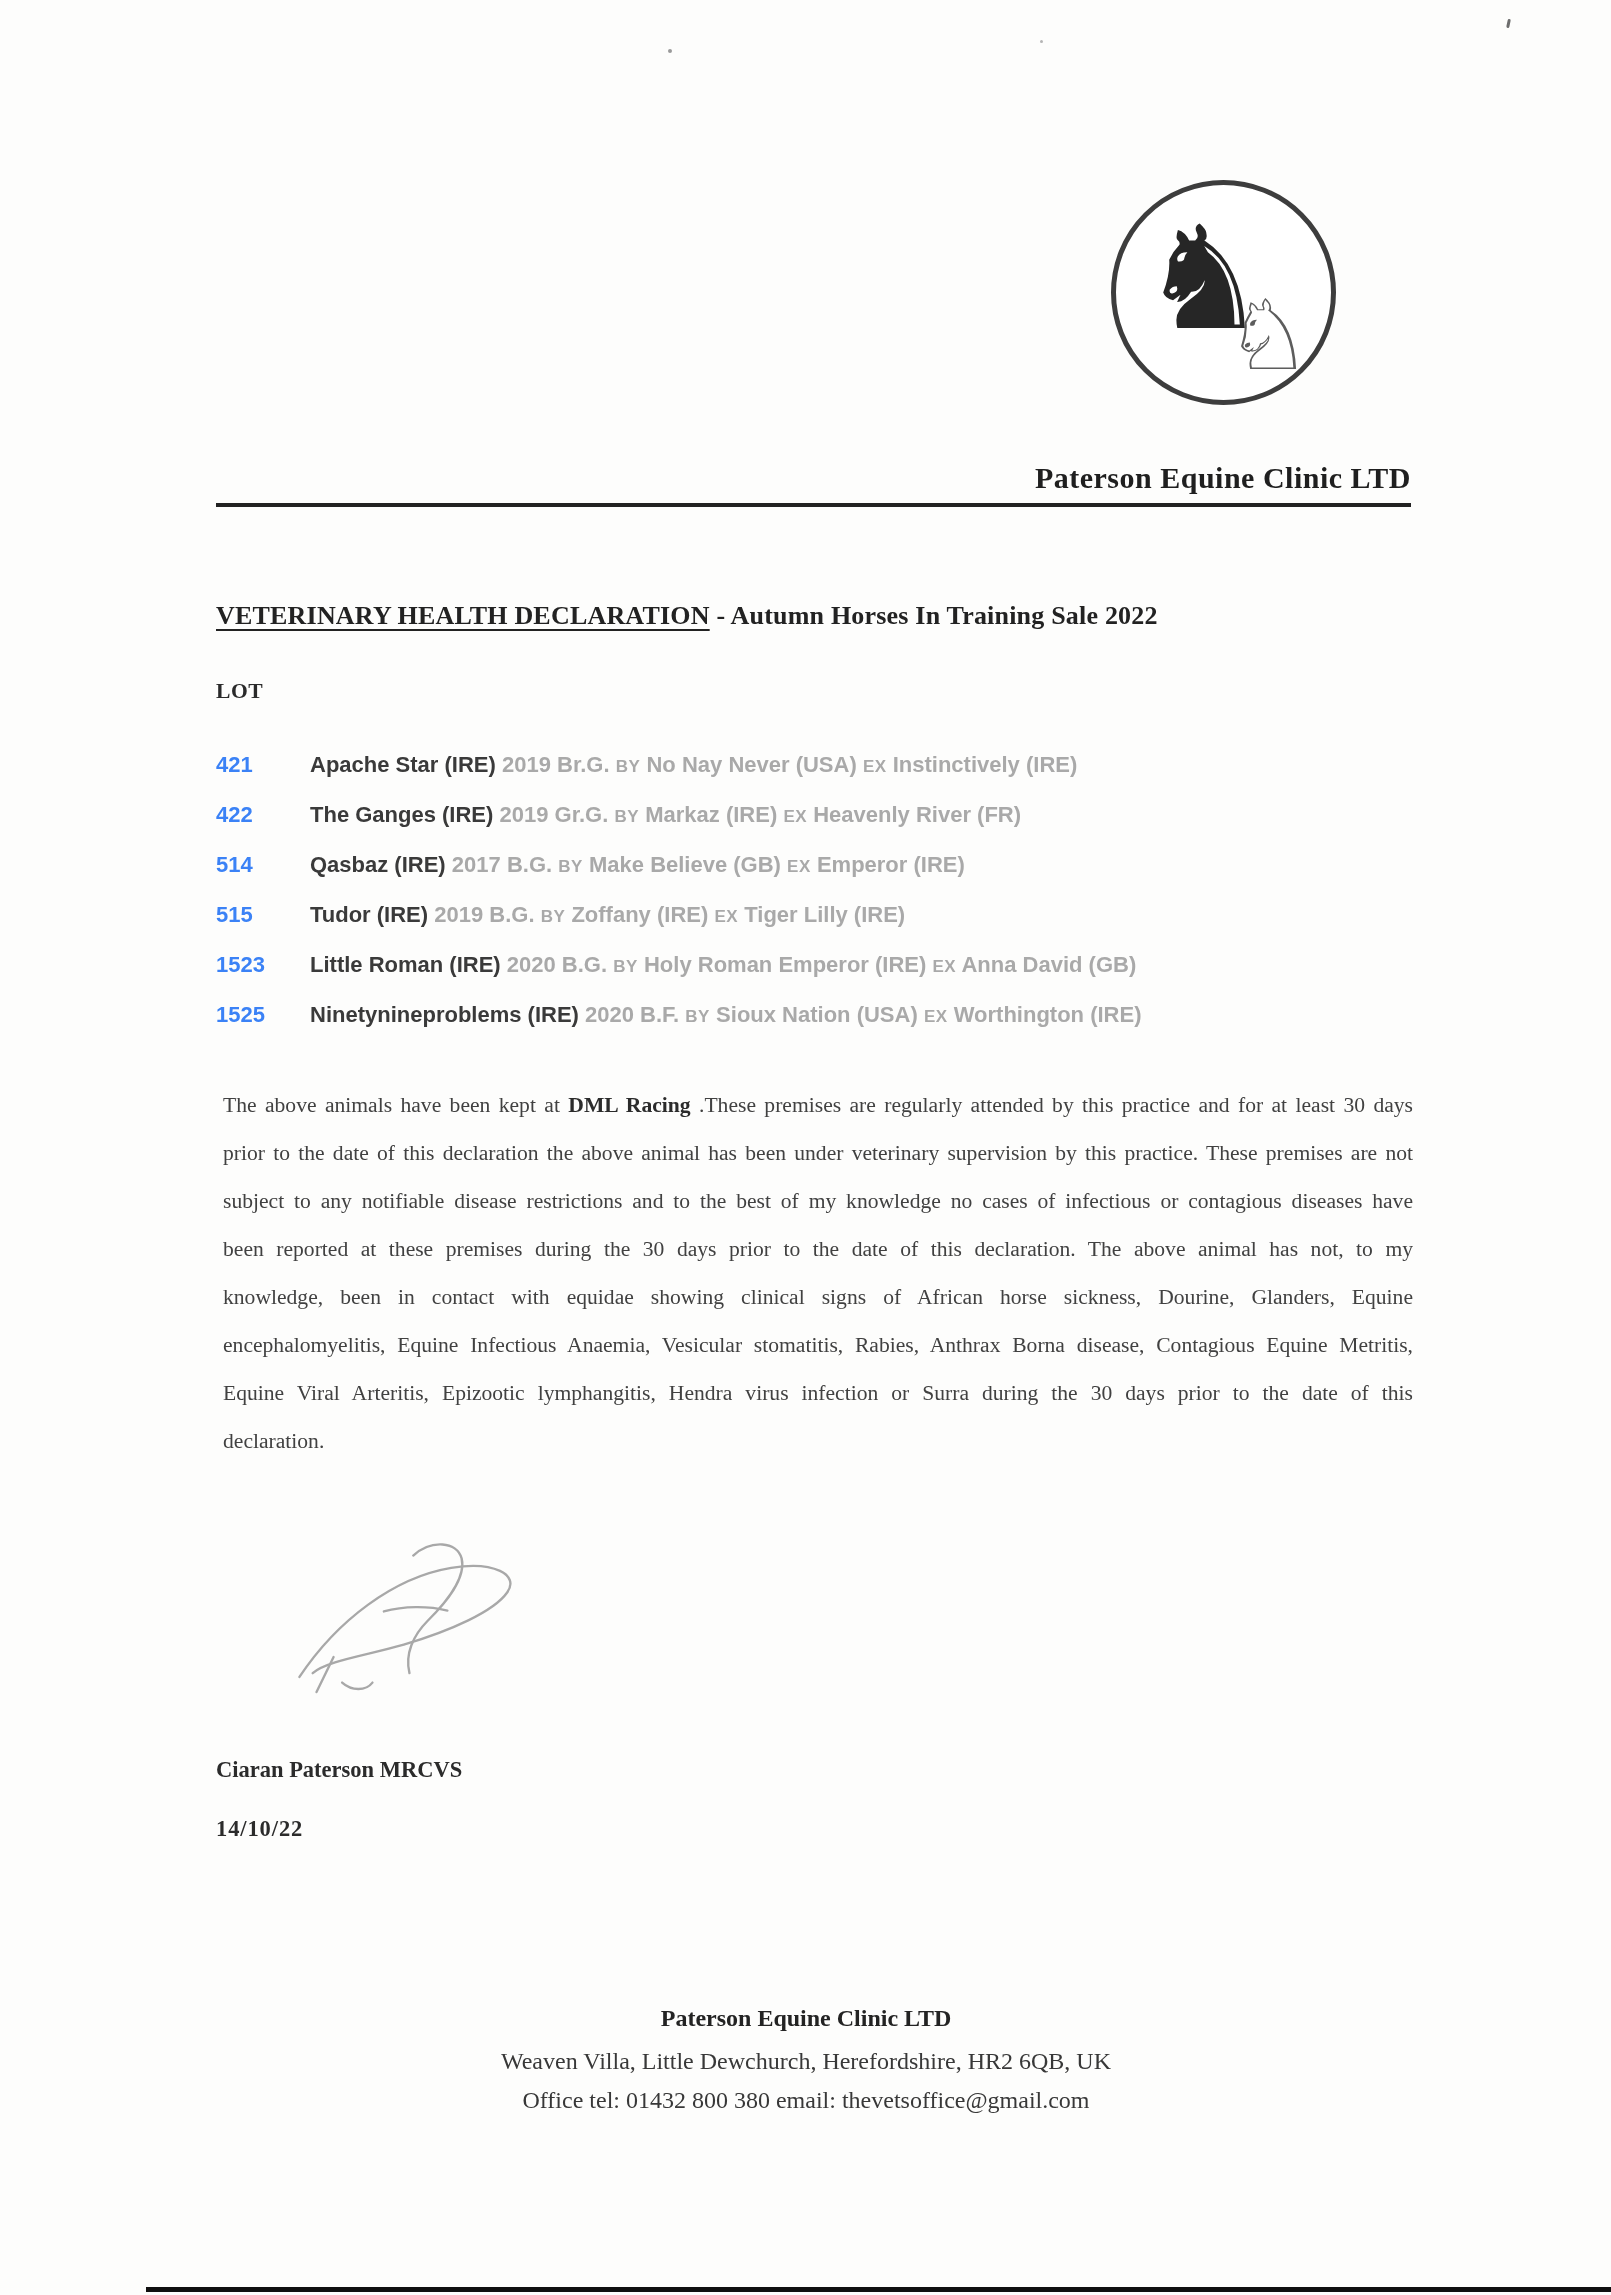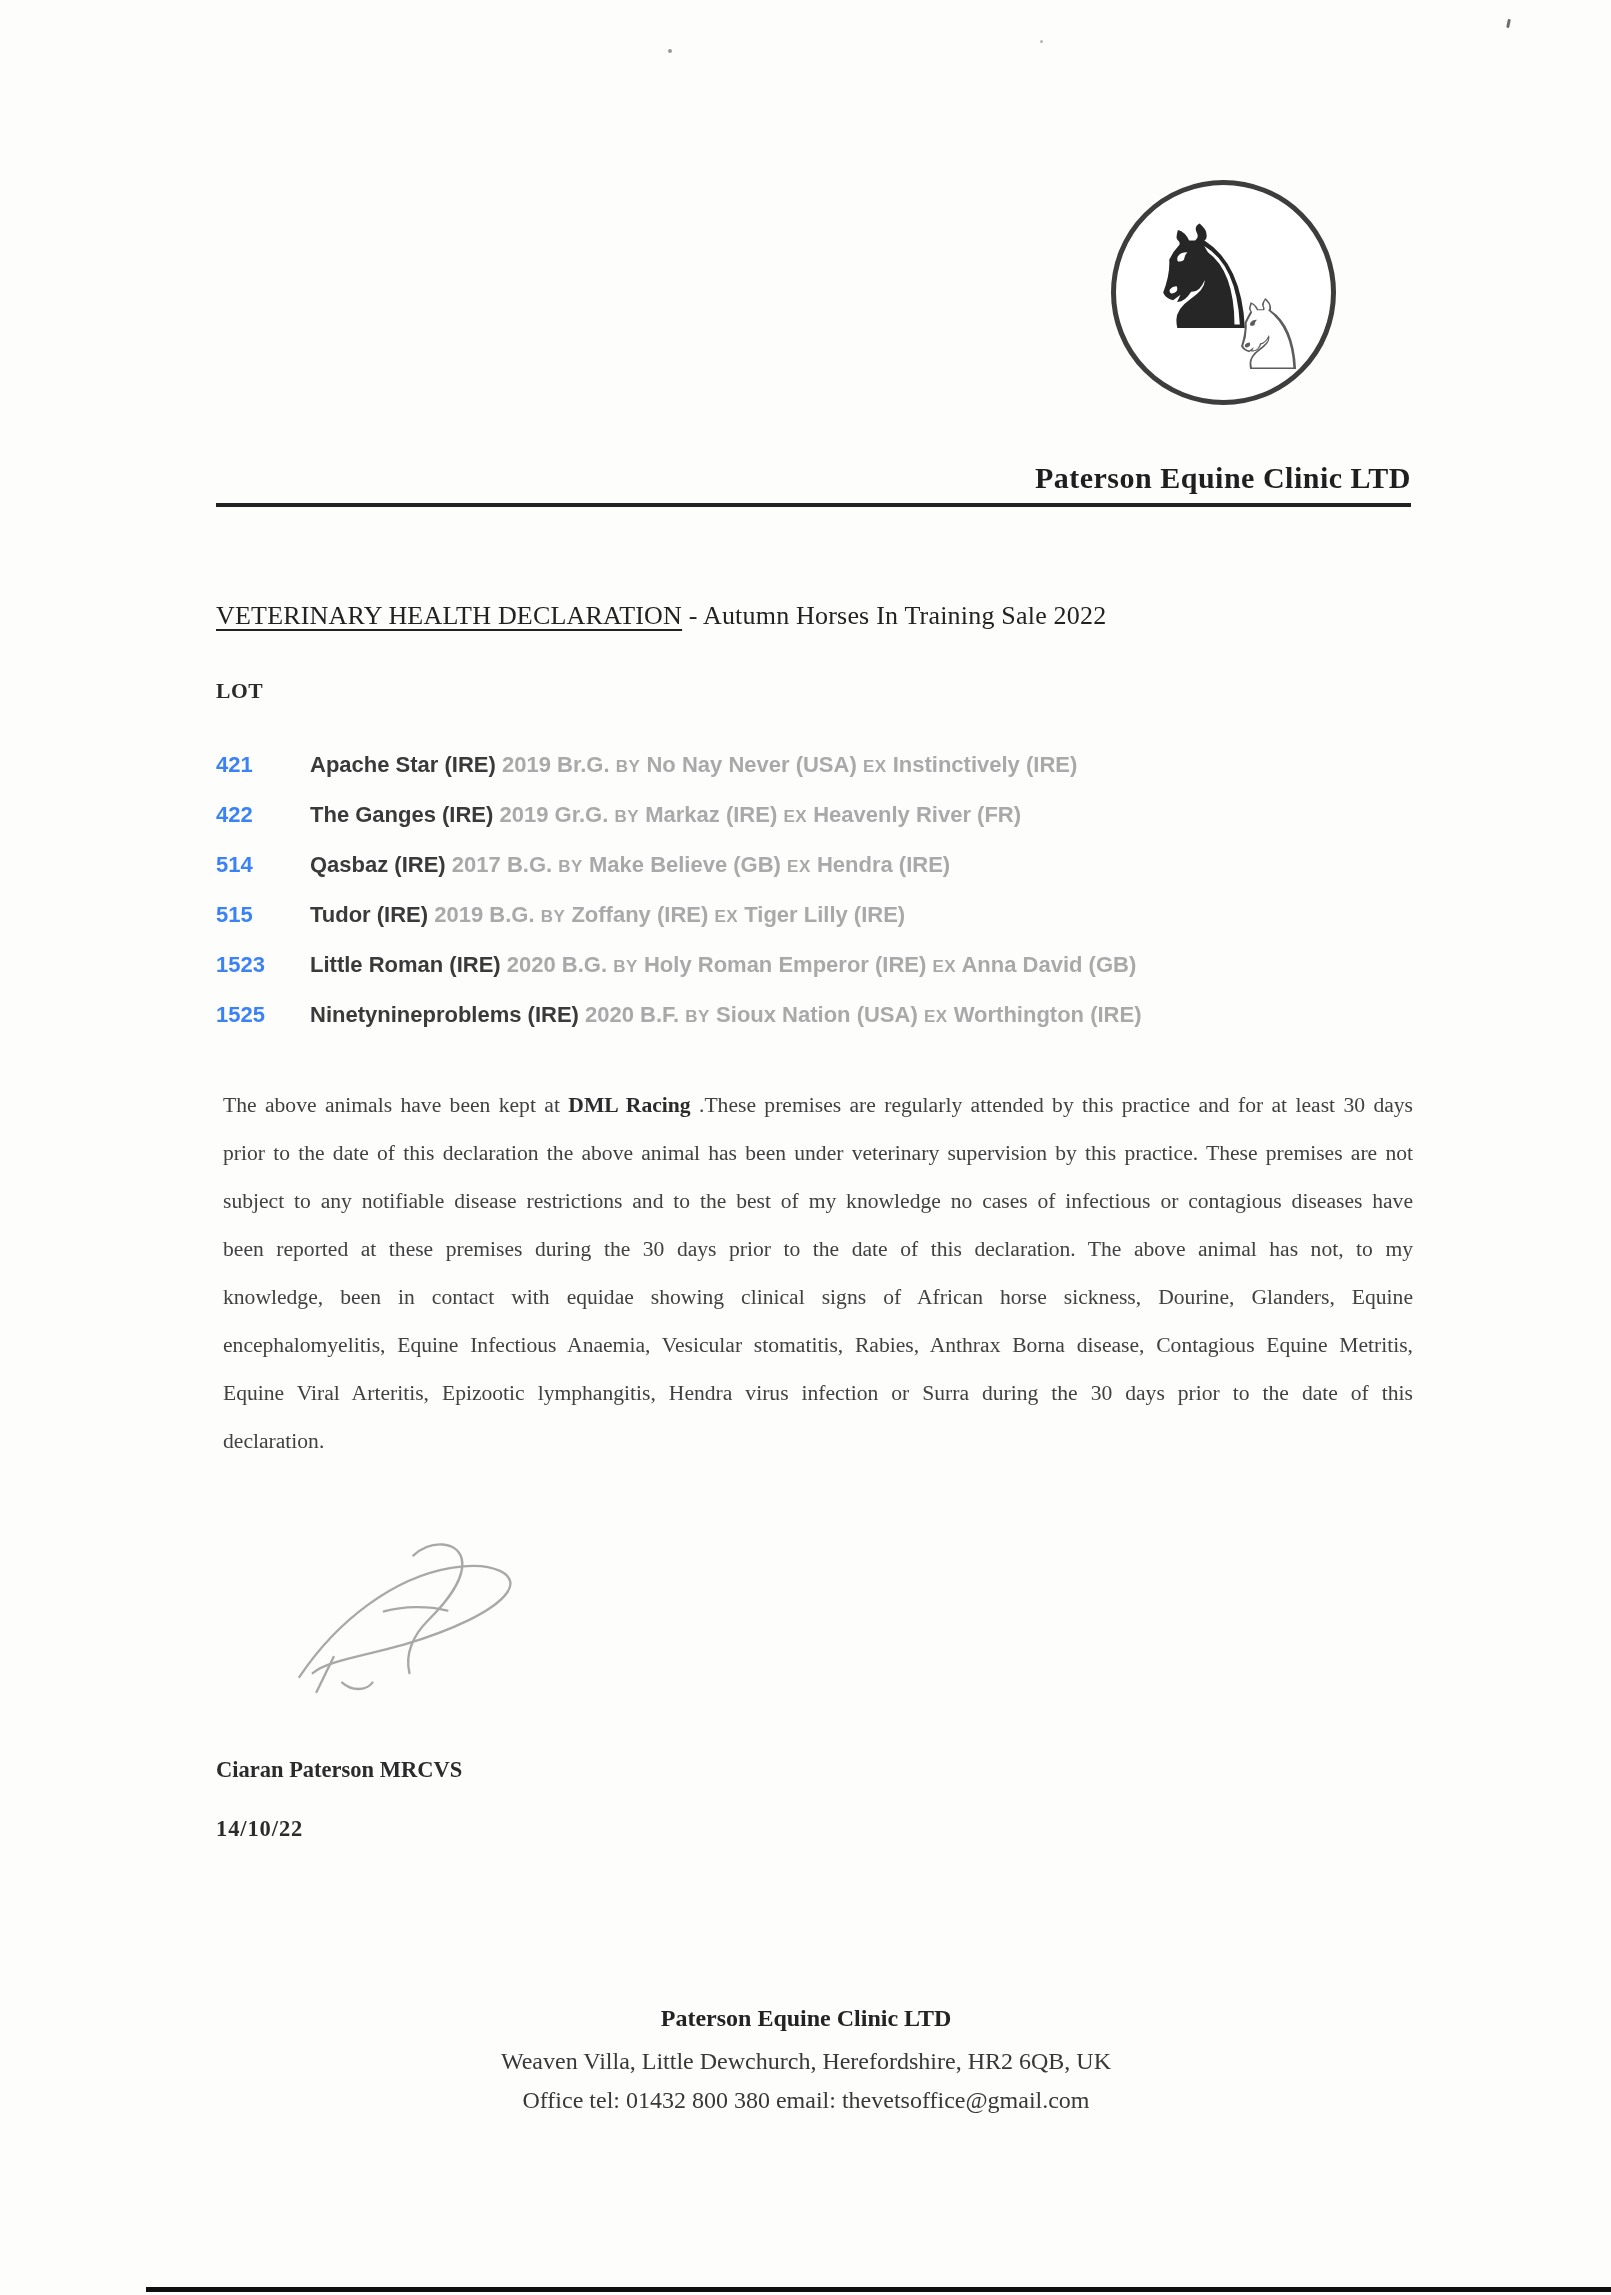--- a/index.html
+++ b/index.html
@@ -33,21 +33,21 @@
     position:absolute;top:461px;right:201px;
     font-size:30px;font-weight:bold;color:#1f1f1f;letter-spacing:0.5px;
   }
   .header-rule{
     position:absolute;left:216px;top:503px;width:1195px;height:4.1px;background:#222222;
   }
 
   
   .doc-title{
     position:absolute;left:216px;top:601px;
-    font-size:26px;font-weight:normal;color:#222222;letter-spacing:0.2px;
+    font-size:26px;font-weight:bold;color:#222222;letter-spacing:0.2px;
   }
   .doc-title .title-u{text-decoration:underline;text-underline-offset:4.6px;text-decoration-thickness:2.3px;}
 
   
   .lot-label{
     position:absolute;left:216px;top:679px;
     font-size:21.6px;font-weight:bold;color:#2a2a2a;letter-spacing:0.5px;
   }
 
   
@@ -136,21 +136,21 @@
       <span class="ped small">EX</span>
       <span class="ped">Heavenly River (FR)</span>
     </div>
 
     <div class="lot-row">
       <span class="lot-num">514</span><span class="horse-name">Qasbaz (IRE)</span>
       <span class="ped">2017 B.G.</span>
       <span class="ped small">BY</span>
       <span class="ped">Make Believe (GB)</span>
       <span class="ped small">EX</span>
-      <span class="ped">Hendra (IRE)</span>
+      <span class="ped">Emperor (IRE)</span>
     </div>
 
     <div class="lot-row">
       <span class="lot-num">515</span><span class="horse-name">Tudor (IRE)</span>
       <span class="ped">2019 B.G.</span>
       <span class="ped small">BY</span>
       <span class="ped">Zoffany (IRE)</span>
       <span class="ped small">EX</span>
       <span class="ped">Tiger Lilly (IRE)</span>
     </div>

